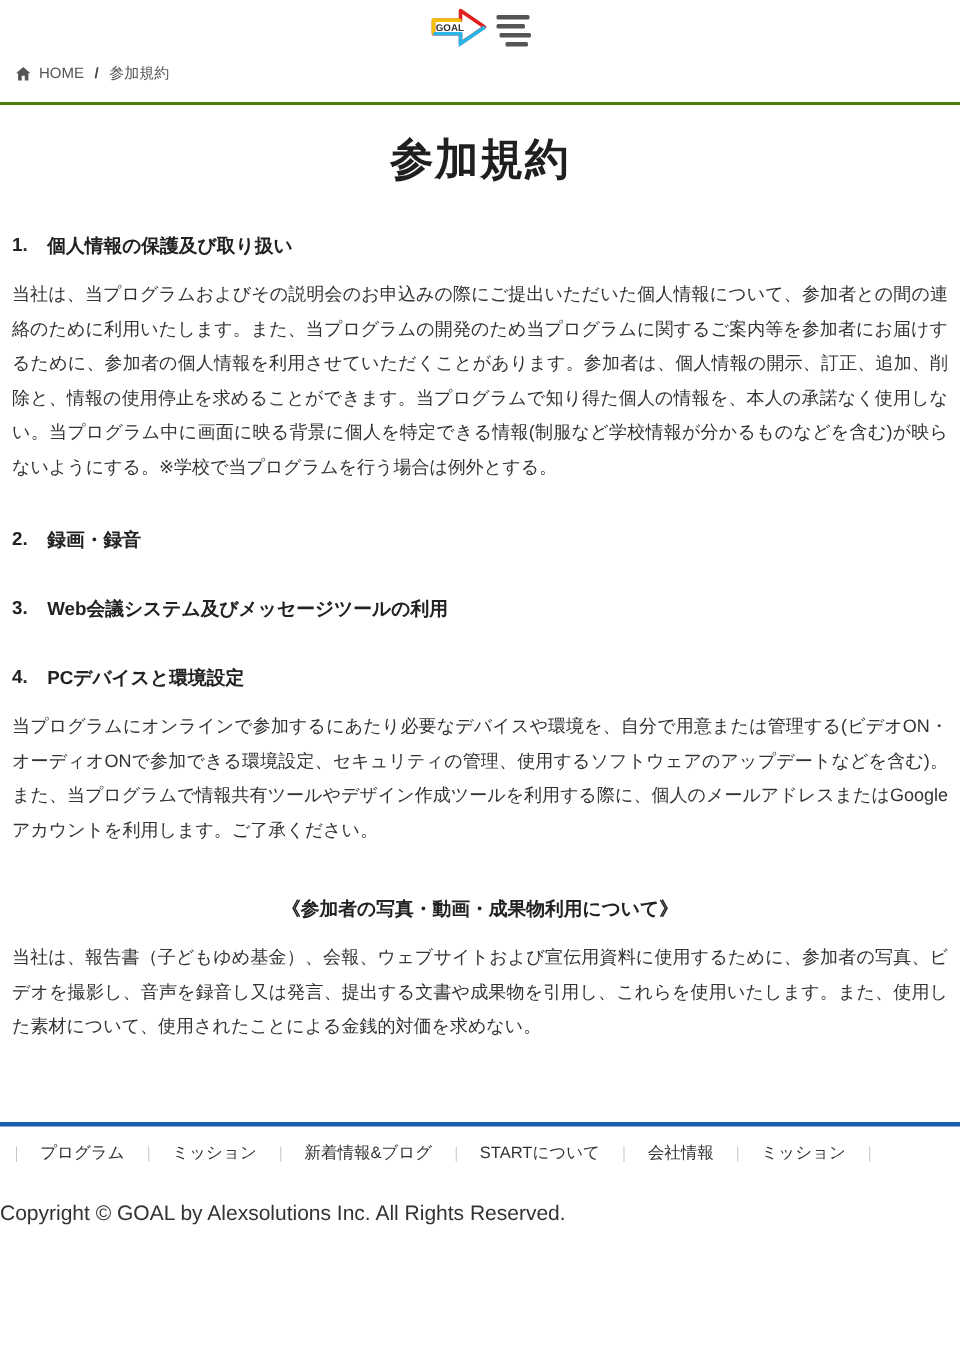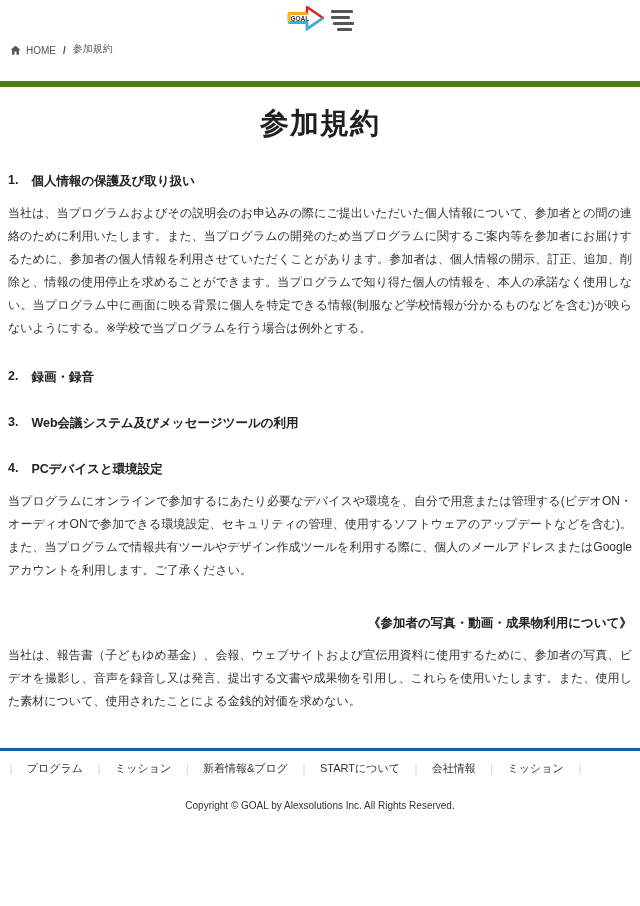--- a/index.html
+++ b/index.html
@@ -16,23 +16,23 @@
   
   .header { display: flex; justify-content: center; padding-top: 3px; }
   .logo { display: flex; align-items: flex-start; gap: 5px; cursor: pointer; }
   .logo svg { display: block; }
   .tagline { padding-top: 4px; }
   .tag-line { height: 3px; background: #555; border-radius: 1px; margin: 3px 0; }
   .tl-1 { width: 22px; } .tl-2 { width: 19px; } .tl-3 { width: 21px; margin-left: 2px; } .tl-4 { width: 15px; margin-left: 6px; }
 
   
   .breadcrumb {
-    display: flex; align-items: flex-end; gap: 5px;
-    padding: 8px 10px 25px; font-size: 10px; color: #555;
-    border-bottom: 6px solid #4d7c0f;
+    display: flex; align-items: center; gap: 5px;
+    padding: 8px 10px 12px; font-size: 10px; color: #555;
+    border-bottom: 2px solid #4d7c0f;
   }
   .breadcrumb a { color: #555; text-decoration: none; cursor: pointer; }
   .crumb-sep { color: #444; font-weight: bold; padding: 0 2px; }
   .home-icon svg { display: block; }
 
   
   .main { padding: 0 8px; }
   .page-title {
     text-align: center; font-size: 29px; font-weight: bold;
     color: #1f1f1f; margin: 17px 0 0; letter-spacing: 1px;
@@ -41,34 +41,34 @@
   .para {
     font-size: 12px; line-height: 23px; margin: 12px 0 0;
     text-align: justify; color: #333;
   }
   .section { margin-top: 29px; }
   .section-heading {
     display: flex; gap: 13px; font-size: 12.5px; font-weight: bold;
     color: #222; margin: 0;
   }
   .media-heading {
-    text-align: right; font-size: 12.5px; font-weight: bold;
+    text-align: center; font-size: 12.5px; font-weight: bold;
     color: #222; margin: 33px 0 0;
   }
 
   
   .footer { position: absolute; left: 0; right: 0; top: 748px; }
   .footer-rule { height: 3px; width: 100%; }
   .footer-nav {
     display: flex; align-items: center; padding: 10px 4px 0 6px;
     font-size: 11px; color: #333; white-space: nowrap;
   }
   .footer-nav a { color: #333; text-decoration: none; padding: 0 11px; cursor: pointer; }
   .nav-sep { color: #c0c0c0; font-size: 10px; }
-  .copyright { text-align: center; font-size: 10px; color: #333; margin-top: 24px; }
+  .copyright { font-size: 14px; color: #333; margin-top: 24px; }
 </style>
 </head>
 <body>
 
 <div class="header">
   <div class="logo">
     <span>
       <svg width="40" height="30" viewBox="0 0 40 30">
         <path d="M3 10.5 L21 10.5 L21 4 L37 15 L21 26 L21 19.5 L3 19.5 Z" fill="#ffffff" stroke="#e02020" stroke-width="2.4" stroke-linejoin="round"></path>
         <path d="M3 19 L3 10.5 L20.5 10.5" fill="none" stroke="#f2c200" stroke-width="2.4" stroke-linecap="round"></path>

